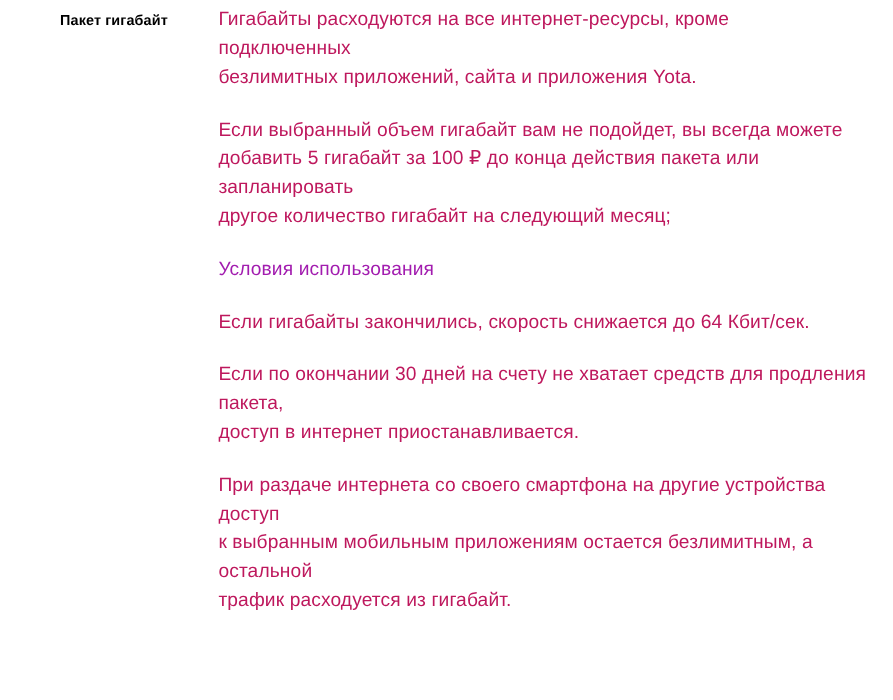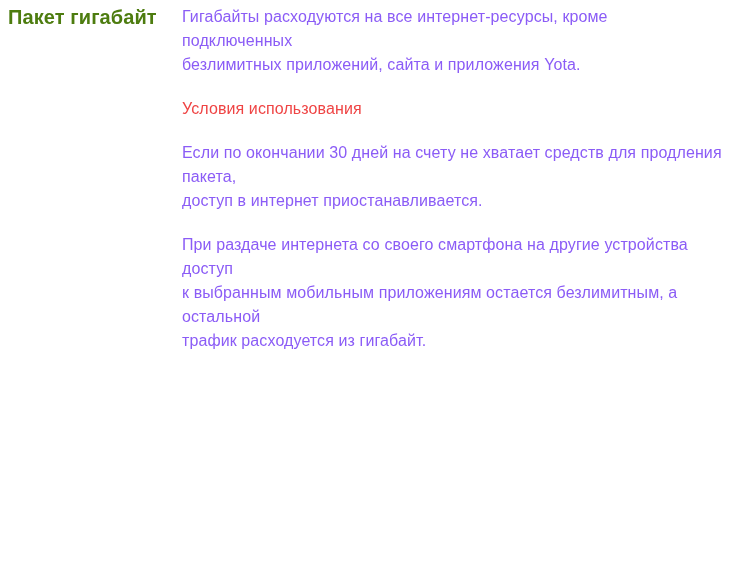--- a/index.html
+++ b/index.html
@@ -19,52 +19,57 @@
     align-items: flex-start;
     padding: 5px 0 0 8px;
     box-sizing: border-box;
   }
   .col-left {
     flex: none;
     width: 174px;
   }
   .section-title {
     margin: 0;
-    font-size: 20px;
+    font-size: 12px;
     line-height: 24px;
     font-weight: bold;
-    color: #4d7c0f;
+    color: #000000;
     letter-spacing: 0.1px;
+    text-align: center;
   }
   .col-right {
     flex: none;
     width: 540px;
   }
   .para {
     margin: 0 0 20px 0;
     font-size: 16px;
     line-height: 24px;
-    color: #8b5cf6;
+    color: #be185d;
     white-space: pre-line; 
     letter-spacing: 0.1px;
   }
   .para.muted {
-    color: #ef4444;
+    color: #a21caf;
   }
 </style>
 </head>
 <body>
 
 <div class="section">
   <div class="col-left">
     <h3 class="section-title">Пакет гигабайт</h3>
   </div>
   <div class="col-right">
     <p class="para">Гигабайты расходуются на все интернет-ресурсы, кроме подключенных
 безлимитных приложений, сайта и приложения Yota.</p>
+    <p class="para">Если выбранный объем гигабайт вам не подойдет, вы всегда можете
+добавить 5 гигабайт за 100 ₽ до конца действия пакета или запланировать
+другое количество гигабайт на следующий месяц;</p>
     <p class="para muted">Условия использования</p>
+    <p class="para">Если гигабайты закончились, скорость снижается до 64 Кбит/сек.</p>
     <p class="para">Если по окончании 30 дней на счету не хватает средств для продления пакета,
 доступ в интернет приостанавливается.</p>
     <p class="para">При раздаче интернета со своего смартфона на другие устройства доступ
 к выбранным мобильным приложениям остается безлимитным, а остальной
 трафик расходуется из гигабайт.</p>
   </div>
 </div>
 
 </body></html>

